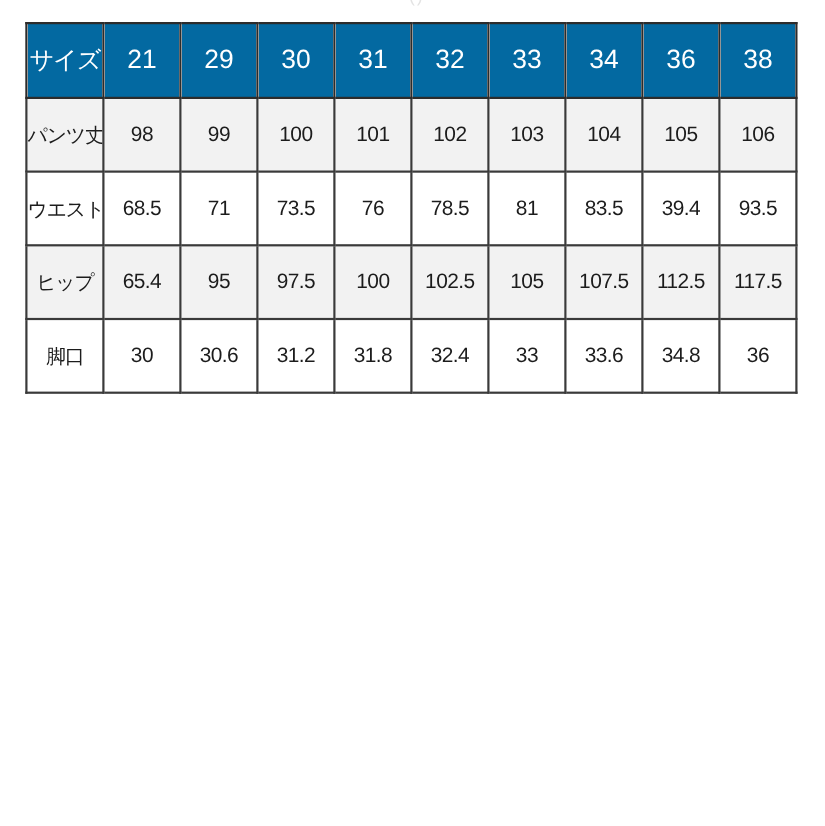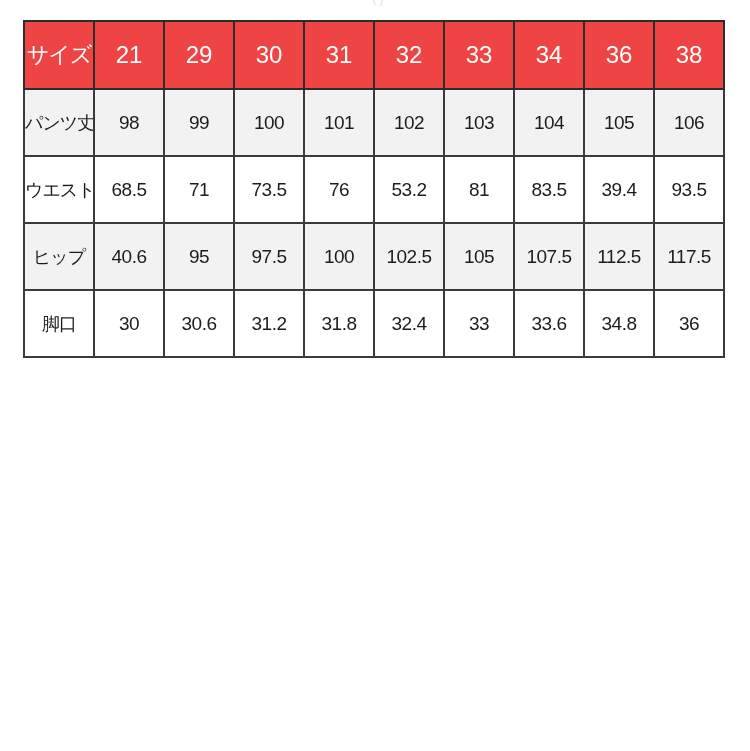--- a/index.html
+++ b/index.html
@@ -44,21 +44,21 @@
   .size-table th,
   .size-table td {
     border: 2px solid #3a3a3a;
     text-align: center;
     vertical-align: middle;
     padding: 0;
     overflow: hidden;
     white-space: nowrap;
   }
   .size-table thead th {
-    background: #ef4444;
+    background: #0369a1;
     color: #ffffff;
     font-weight: normal;
     font-size: 24px;
     height: 66px;
     border-color: #2c2c2c;
   }
   .size-table thead th.corner {
     font-size: 22px;
     letter-spacing: -1px;
   }
@@ -111,29 +111,29 @@
       <td>104</td>
       <td>105</td>
       <td>106</td>
     </tr>
     <tr>
       <td class="row-label">ウエスト</td>
       <td>68.5</td>
       <td>71</td>
       <td>73.5</td>
       <td>76</td>
-      <td>53.2</td>
+      <td>78.5</td>
       <td>81</td>
       <td>83.5</td>
       <td>39.4</td>
       <td>93.5</td>
     </tr>
     <tr class="stripe">
       <td class="row-label">ヒップ</td>
-      <td>40.6</td>
+      <td>65.4</td>
       <td>95</td>
       <td>97.5</td>
       <td>100</td>
       <td>102.5</td>
       <td>105</td>
       <td>107.5</td>
       <td>112.5</td>
       <td>117.5</td>
     </tr>
     <tr>

